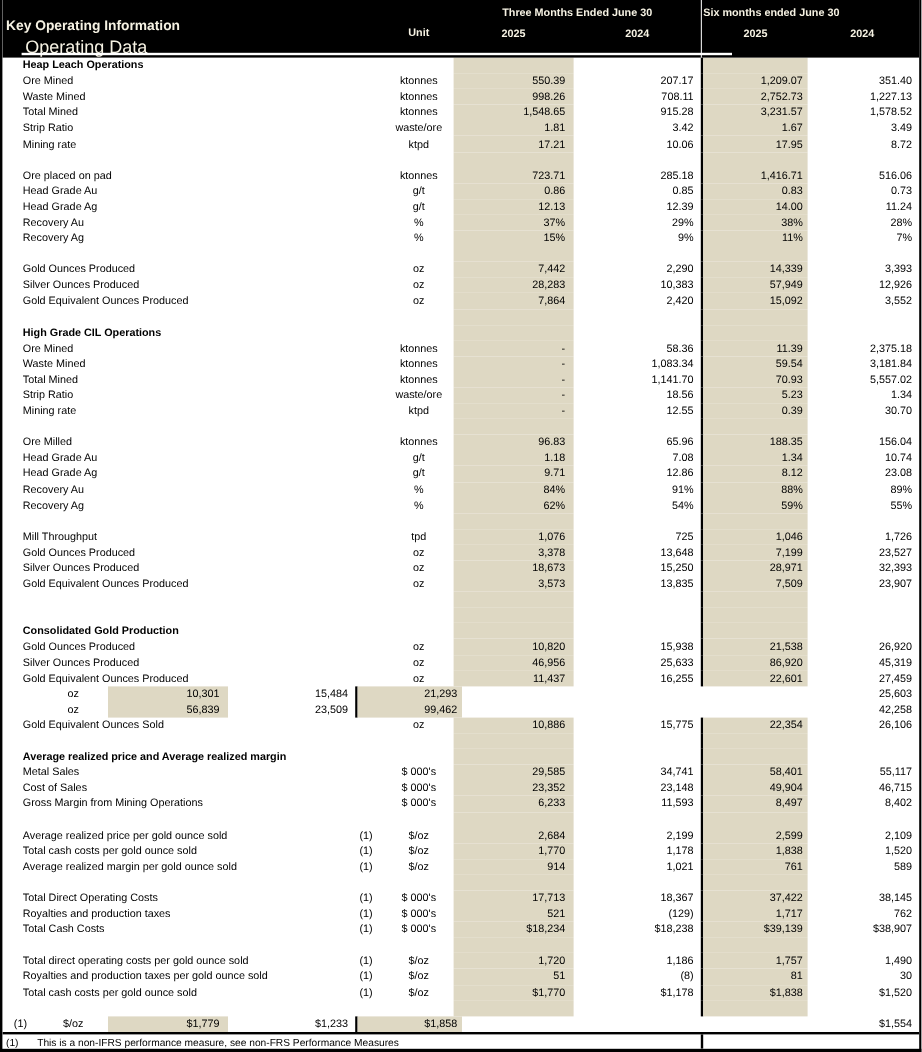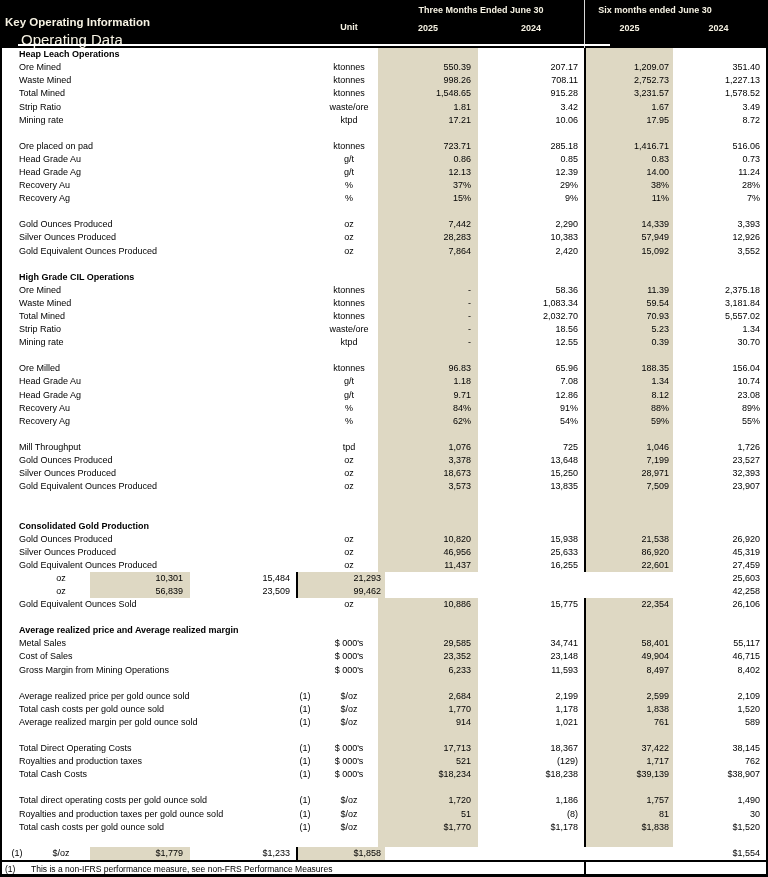--- a/index.html
+++ b/index.html
@@ -10,29 +10,29 @@
     font-family:"Liberation Sans", sans-serif; color:#000;
     position:relative; overflow:hidden; display:flex; flex-direction:column;
   }
   
   .header{ height:48px; background:#000; position:relative; flex:none; color:#f6f2e3; }
   .header span{ position:absolute; white-space:nowrap; }
   .h-title{ left:3px;  top:16px; font-size:11.5px; font-weight:bold; }
   .h-sub{   left:19px; top:31px; font-size:15px; font-weight:normal; }
   .h-unit{  left:318px; width:58px;  top:22px; text-align:center; font-size:9px; font-weight:bold; }
   .h-g1{    left:376px; width:206px; top:5px;  text-align:center; font-size:9px; font-weight:bold; }
-  .h-g2{    left:564px; width:178px; top:5px;  text-align:center; font-size:9px; font-weight:bold; }
+  .h-g2{    left:584px; width:178px; top:5px;  text-align:left; font-size:9px; font-weight:bold; }
   .h-y1{    left:376px; width:100px; top:23px; text-align:center; font-size:9px; font-weight:bold; }
   .h-y2{    left:476px; width:106px; top:23px; text-align:center; font-size:9px; font-weight:bold; }
   .h-y3{    left:584px; width:87px;  top:23px; text-align:center; font-size:9px; font-weight:bold; }
   .h-y4{    left:671px; width:91px;  top:23px; text-align:center; font-size:9px; font-weight:bold; }
   .h-underline{ position:absolute; left:16px; top:44px; width:592px; height:2px; background:#fff; }
   .h-vline{ position:absolute; left:582px; top:0; width:1px; height:48px; background:rgba(255,255,255,.85); }
   
-  .tbody{ flex:1; display:flex; flex-direction:column; min-height:0;justify-content:center; }
+  .tbody{ flex:1; display:flex; flex-direction:column; min-height:0; }
   .row{ flex:1; display:flex; min-height:0; }
   .cell{ height:100%; display:flex; align-items:center; font-size:9px; line-height:1; white-space:nowrap; overflow:hidden; }
   .c-label{ width:288px; padding-left:17px; }
   .c-ref{   width:30px;  justify-content:center; }
   .c-unit{  width:58px;  justify-content:center; }
   .c-v1{    width:100px; justify-content:flex-end; padding-right:7px; }
   .c-v2{    width:106px; justify-content:flex-end; padding-right:6px; }
   .c-div{   width:2px; background:#000; flex:none; }
   .c-v3{    width:87px;  justify-content:flex-end; padding-right:4px; }
   .c-v4{    flex:1;      justify-content:flex-end; padding-right:6px; }
@@ -264,21 +264,21 @@
         <div class="cell c-v2">1,083.34</div>
         <div class="cell c-div"></div>
         <div class="cell c-v3 shade">59.54</div>
         <div class="cell c-v4">3,181.84</div>
       </div>
       <div class="row data">
         <div class="cell c-label">Total Mined</div>
         <div class="cell c-ref"></div>
         <div class="cell c-unit">ktonnes</div>
         <div class="cell c-v1 shade">-</div>
-        <div class="cell c-v2">2,032.70</div>
+        <div class="cell c-v2">1,141.70</div>
         <div class="cell c-div"></div>
         <div class="cell c-v3 shade">70.93</div>
         <div class="cell c-v4">5,557.02</div>
       </div>
       <div class="row data">
         <div class="cell c-label">Strip Ratio</div>
         <div class="cell c-ref"></div>
         <div class="cell c-unit">waste/ore</div>
         <div class="cell c-v1 shade">-</div>
         <div class="cell c-v2">18.56</div>

